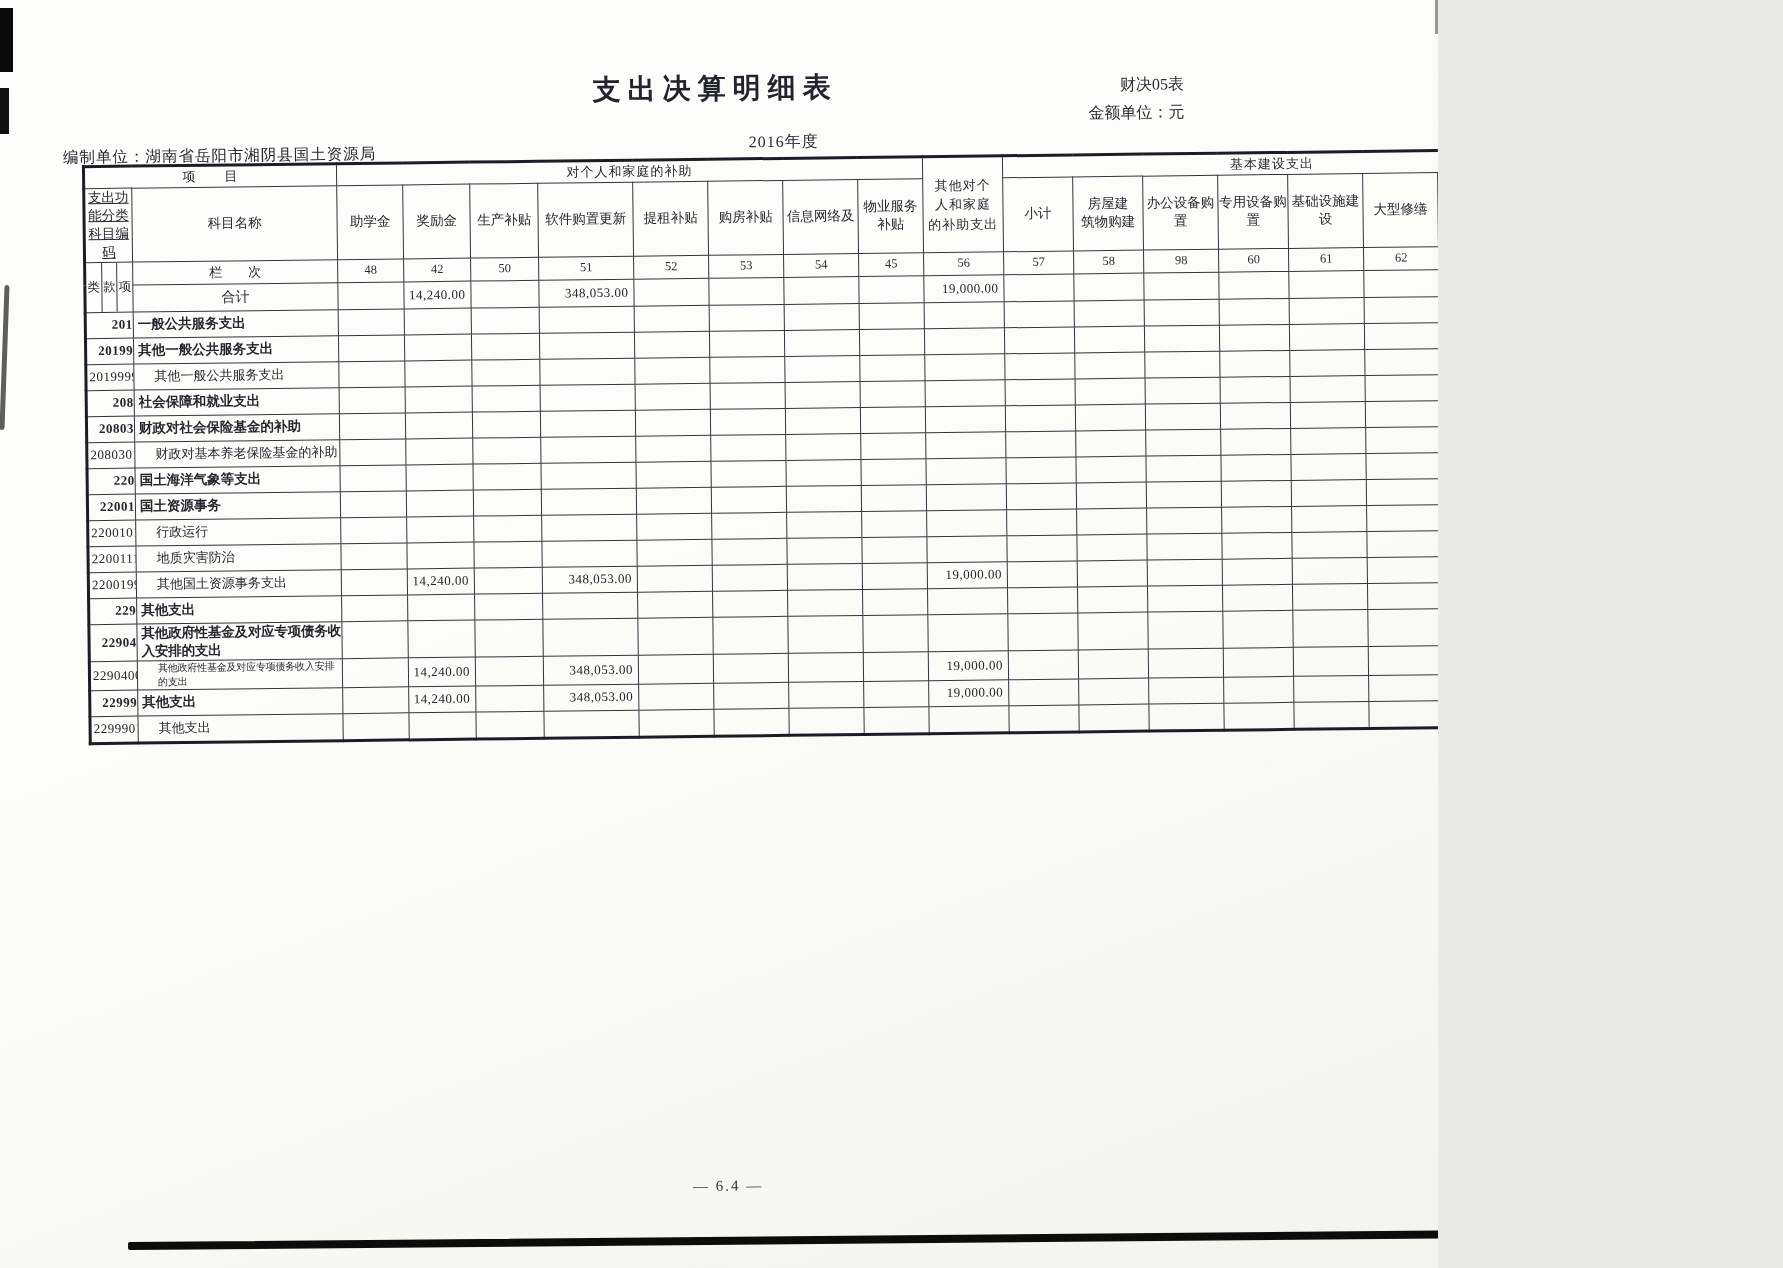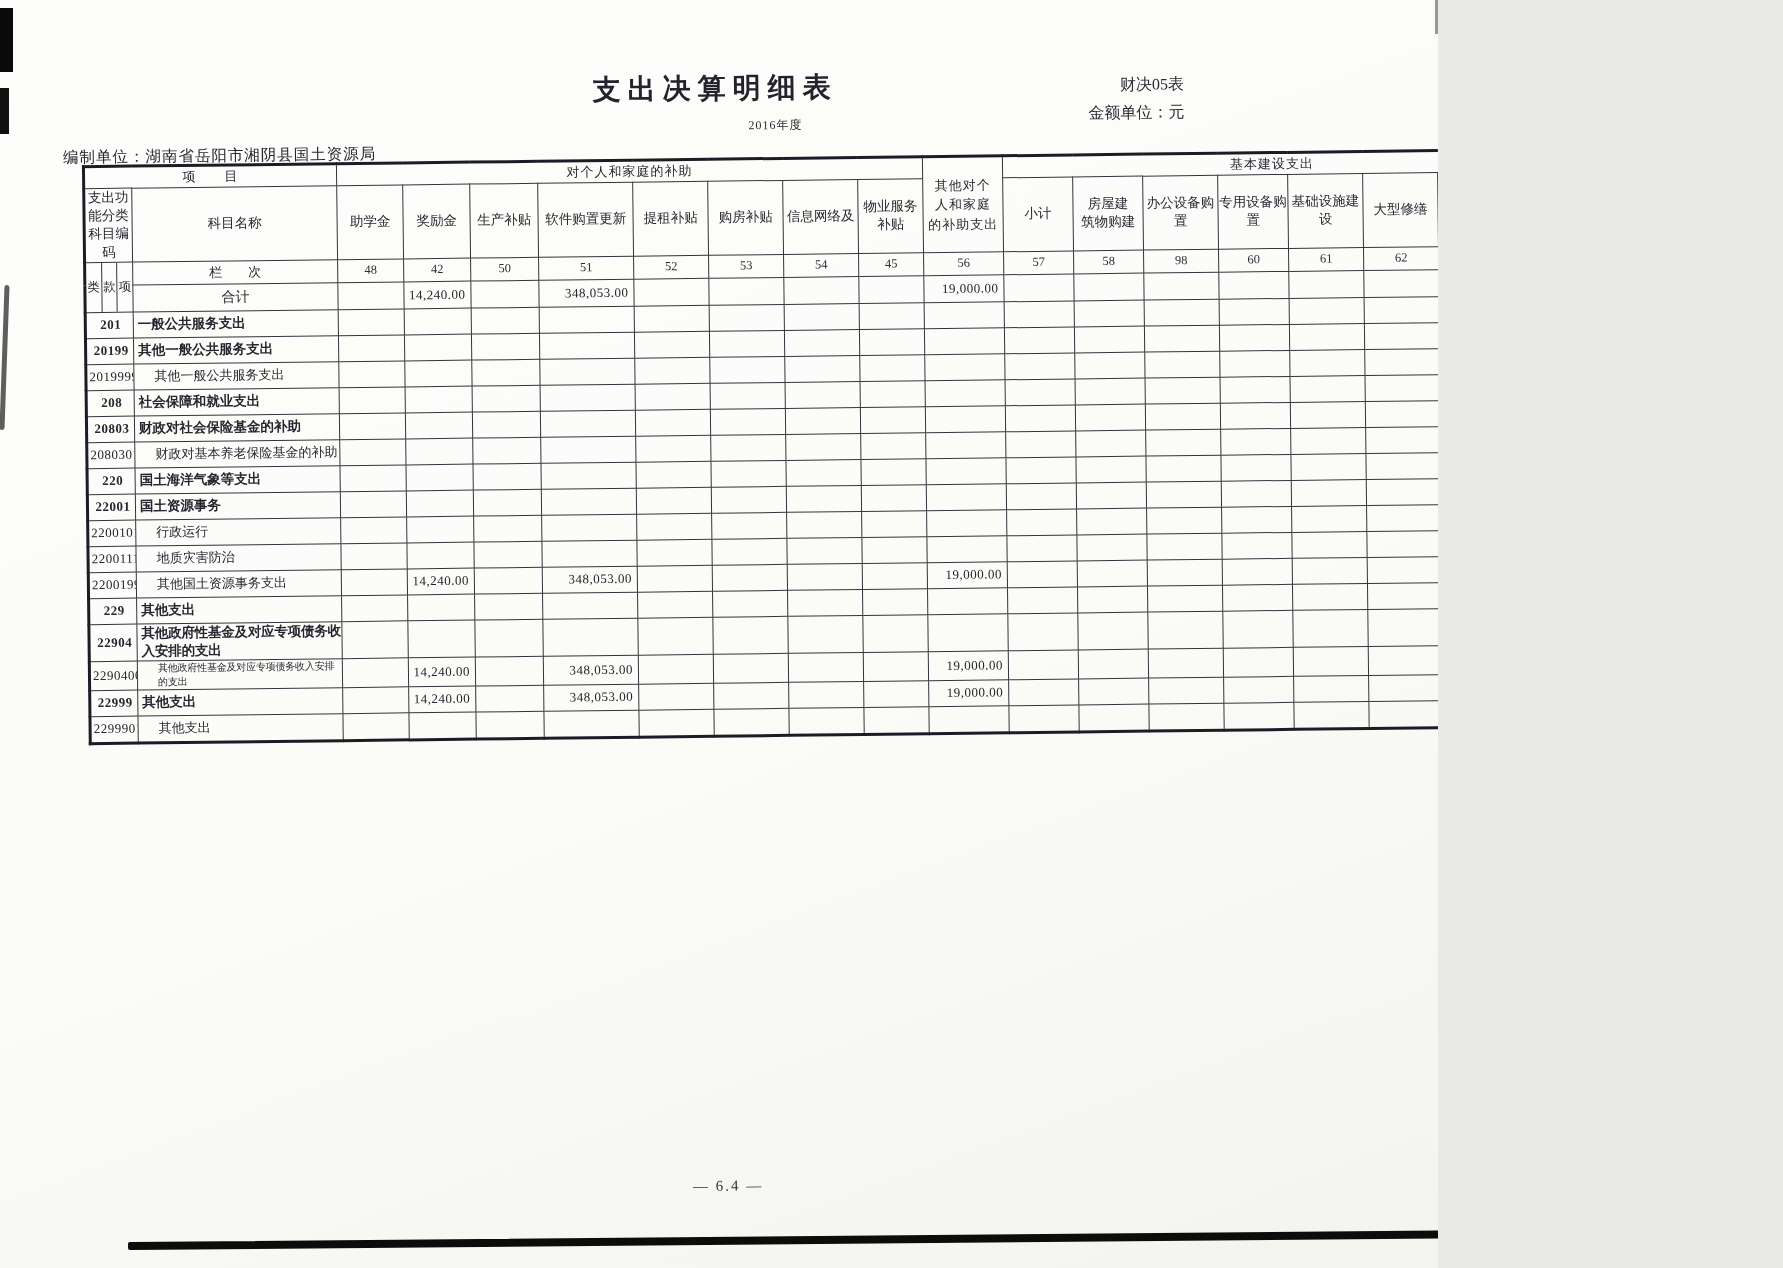--- a/index.html
+++ b/index.html
@@ -2,43 +2,43 @@
 <html><head>
 <meta charset="utf-8">
 <style>
   html,body{margin:0;padding:0;}
   body{width:1783px;height:1268px;background:#e9e9e7;font-family:"Liberation Serif",serif;}
   .scan{position:relative;width:1438px;height:1268px;background:linear-gradient(160deg,#fdfdfb 0%,#fbfbf8 55%,#f3f3ef 100%);overflow:hidden;}
   .doc-content{position:absolute;inset:0;transform:rotate(-0.68deg);transform-origin:860px 420px;color:#262630;}
 
   .doc-title{position:absolute;top:68px;left:0;right:0;text-align:center;font-family:"Liberation Sans",sans-serif;font-size:28px;font-weight:700;letter-spacing:7px;color:#23232d;}
   .form-meta{position:absolute;top:74px;right:250px;text-align:right;font-size:16px;line-height:28px;color:#2a2a34;}
-  .doc-year{position:absolute;top:116px;left:752px;font-size:12px;color:#2a2a34;letter-spacing:1px;}
+  .doc-year{position:absolute;top:131px;left:752px;font-size:16px;color:#2a2a34;letter-spacing:1px;}
   .prepared{position:absolute;top:138px;left:66px;font-size:15.5px;color:#262630;letter-spacing:1px;}
   .page-num{position:absolute;top:1176px;left:0;right:0;text-align:center;font-size:15px;color:#33333d;letter-spacing:2px;}
 
   .tbl-wrap{position:absolute;top:156px;left:85px;}
   table{border-collapse:collapse;table-layout:fixed;width:1459px;color:#262630;}
   th,td{border:1px solid #34343e;padding:0;font-weight:normal;overflow:hidden;vertical-align:middle;}
   table{border:3px solid #1c1c26;}
   th{text-align:center;}
   .pre{white-space:pre-line;}
   tr.r-group th{height:20px;font-size:13px;letter-spacing:1px;}
   tr.r-cols th{height:64px;font-size:13.5px;line-height:1.35;}
-  th.code-h{font-size:12.5px;line-height:1.45;}
+  th.code-h{font-size:12.5px;line-height:1.45;text-decoration:underline;}
   th.col56{font-size:12.5px;line-height:1.5;}
   tr.r-nums td,tr.r-nums th{height:22px;font-size:13px;}
   tr.r-nums td.num{text-align:center;font-size:12.5px;color:#2e2e38;}
   tr.r-total th,tr.r-total td{height:26px;font-size:14px;}
   .lkx-cell{padding:0;}
   .lkx{display:flex;height:100%;}
   .lkx span{flex:1;display:flex;align-items:center;justify-content:center;font-size:12.5px;border-right:1px solid #34343e;}
   .lkx span:last-child{border-right:none;}
   tbody td{height:25px;font-size:13px;}
-  td.code{text-align:center;padding-left:2px;font-size:13px;letter-spacing:0.5px;}
+  td.code{text-align:right;padding-left:2px;font-size:13px;letter-spacing:0.5px;}
   td.name{text-align:left;padding-left:20px;font-size:13px;}
   td.name.b{padding-left:4px;font-size:13.5px;}
   .b{font-weight:bold;}
   td.sm{font-size:10px;letter-spacing:-0.2px;}
   td.val{text-align:right;padding-right:5px;font-family:"Liberation Serif",serif;font-size:13px;letter-spacing:0.5px;}
   tr.r-total td.val{font-size:13px;}
 
   
   .art{position:absolute;}
   .a1{left:0;top:8px;width:13px;height:64px;background:#0a0a0a;}

